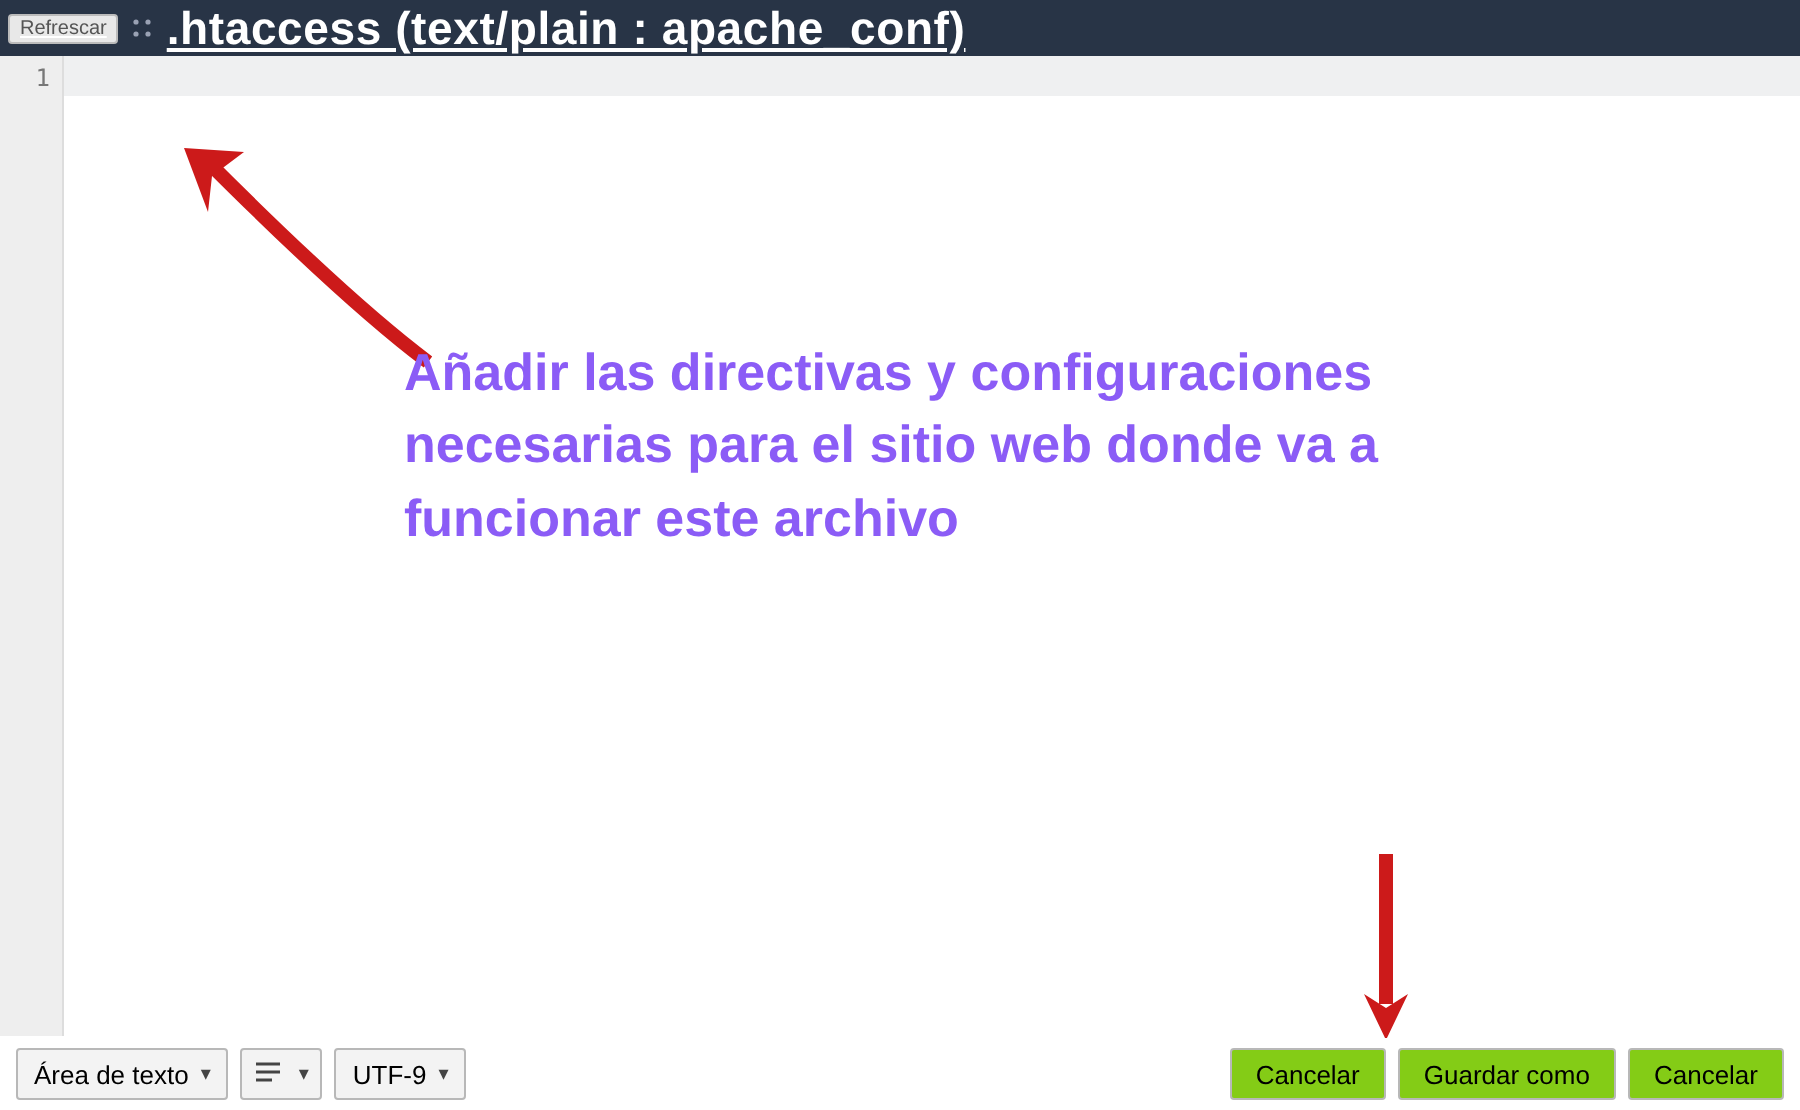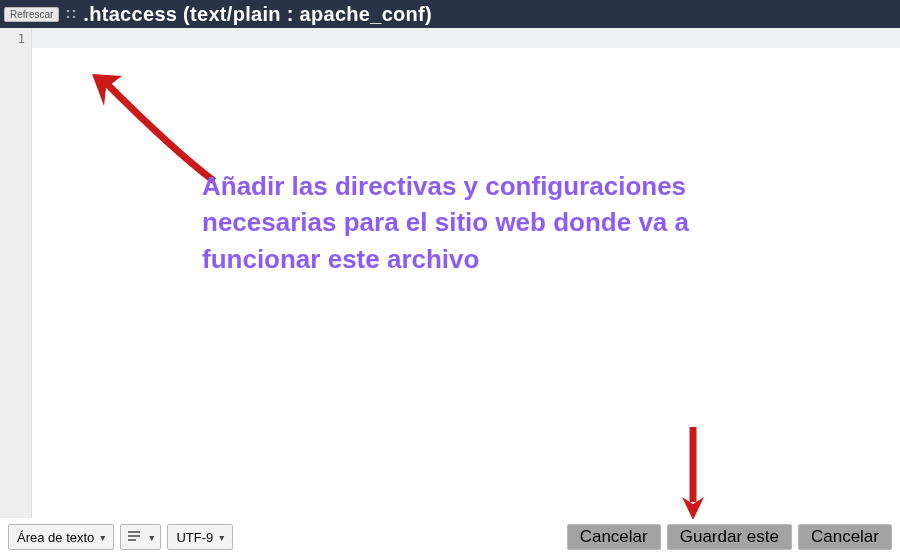--- a/index.html
+++ b/index.html
@@ -12,36 +12,37 @@
       position: relative;
     }
     .header {
       background: #283446;
       color: #ffffff;
       height: 28px;
       display: flex;
       align-items: center;
       padding: 0 4px;
       gap: 6px;
+      text-decoration: underline;
     }
     .refresh-btn {
       background: #e8e8e8;
       color: #555;
       border: 1px solid #bbb;
       font-size: 10px;
       padding: 1px 5px;
       border-radius: 2px;
       cursor: pointer;
     }
     .drag-icon {
       color: #aab;
     }
     .drag-icon svg { display: block; }
     .title-text {
-      font-size: 20px;
+      font-size: 23px;
       font-weight: bold;
       letter-spacing: 0.3px;
     }
     .editor-area {
       position: relative;
       height: 490px;
       background: #ffffff;
       display: flex;
     }
     .gutter {
@@ -116,24 +117,24 @@
       align-items: center;
       padding: 0 8px;
       font-size: 13px;
       gap: 6px;
       cursor: pointer;
       border-radius: 2px;
     }
     .chev { font-size: 10px; color: #444; }
     .footer-btn {
       border: 1px solid #b8b8b8;
-      background: #a3a3a3;
+      background: #84cc16;
       height: 26px;
       padding: 0 12px;
-      font-size: 17px;
+      font-size: 13px;
       cursor: pointer;
       border-radius: 2px;
     }
     .wrap-icon { margin-right: 2px; }
   </style>
 </head>
 <body>
 
 <div class="header">
   <button class="refresh-btn">Refrescar</button>
@@ -198,16 +199,16 @@
       </span>
       <span class="chev">▾</span>
     </div>
     <div class="select-like">
       <span>UTF-9</span>
       <span class="chev">▾</span>
     </div>
   </div>
   <div class="footer-right">
     <button class="footer-btn">Cancelar</button>
-    <button class="footer-btn">Guardar este</button>
+    <button class="footer-btn">Guardar como</button>
     <button class="footer-btn">Cancelar</button>
   </div>
 </div>
 
 </body></html>

